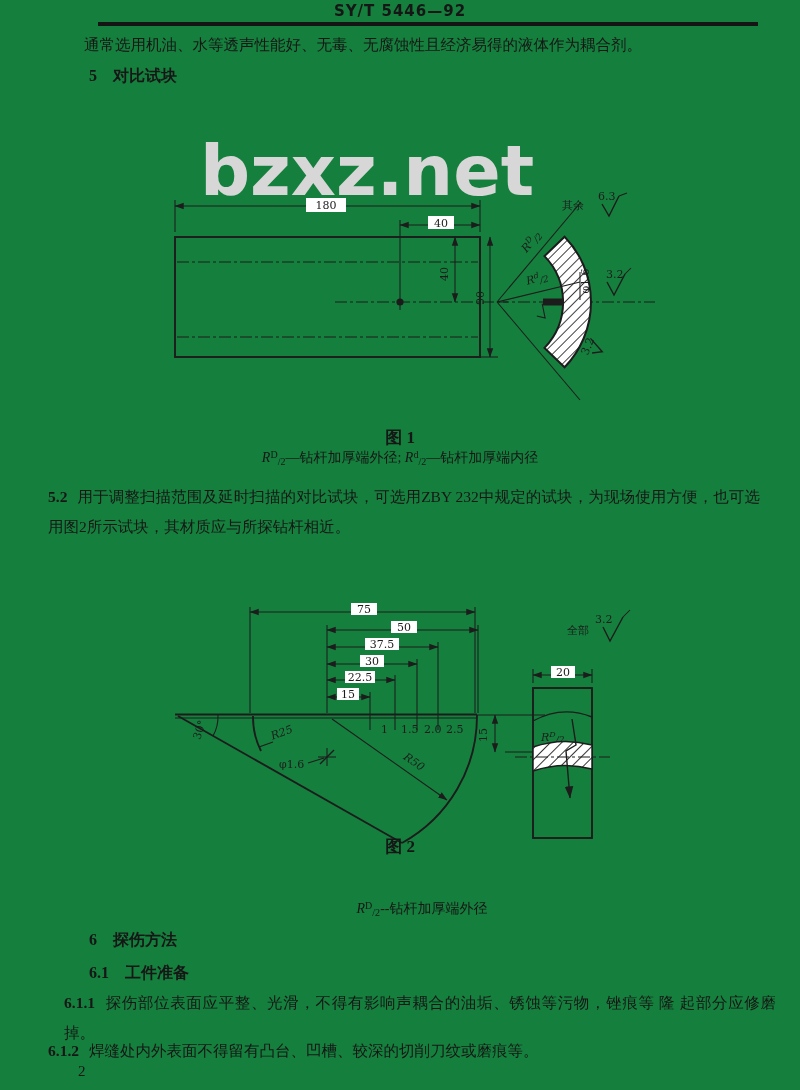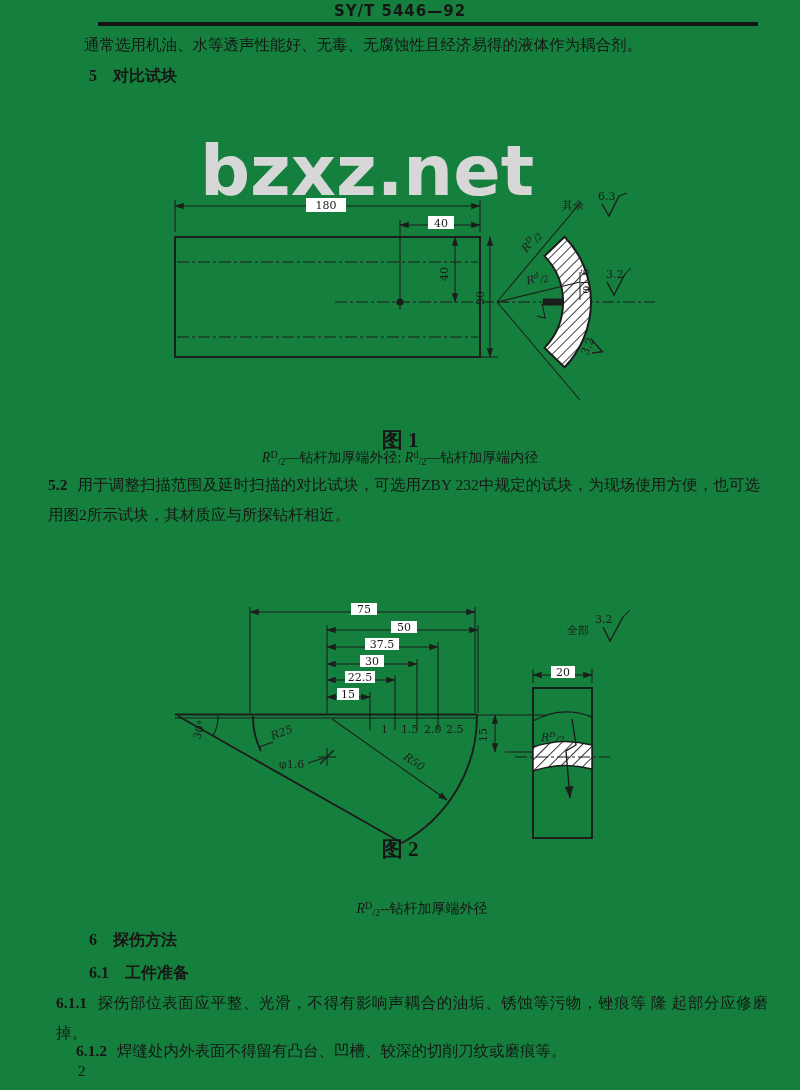--- a/index.html
+++ b/index.html
@@ -12,21 +12,21 @@
   .hdr{top:2px; left:0; width:800px; text-align:center;
        font-family:"DejaVu Sans", sans-serif; font-weight:bold;
        font-size:15px; letter-spacing:1px;}
   .rule{top:22px; left:98px; width:660px; height:3.5px; background:#151515;}
   .wm{top:136px; left:200px; font-family:"DejaVu Sans", sans-serif;
       font-weight:bold; font-size:70px; color:#d7d7d7; letter-spacing:0px;
       z-index:0; line-height:1;}
   .txt{font-size:15.5px; line-height:30px; text-align:justify; z-index:2;}
   .head{font-size:16px; font-weight:bold; z-index:2;margin-left:41px;}
   .num{font-weight:bold; margin-right:10px;}
-  .cap{width:800px; text-align:center; font-size:21px; font-weight:bold; z-index:2;}
+  .cap{width:800px; text-align:center; font-size:17px; font-weight:bold; z-index:2;}
   .legend{width:800px; text-align:center; font-size:14px; z-index:2;}
   .legend i{font-style:italic;}
   sup{font-size:10px; vertical-align:4px;}
   sub{font-size:10px; vertical-align:-3px;}
   .pgnum{font-size:15px; z-index:2;}
   svg{z-index:1;}
   svg text{fill:#1c1c1c; font-size:11px; font-family:"DejaVu Serif", serif;}
   .ln{stroke:#1c1c1c; stroke-width:1.9; fill:none;}
   .md{stroke:#1c1c1c; stroke-width:1.4; fill:none;}
   .thin{stroke:#1c1c1c; stroke-width:1.05; fill:none;}
@@ -127,21 +127,21 @@
       <line class="thin" x1="509" y1="4" x2="517" y2="1"></line>
     </g>
   </svg>
 
   <div class="abs cap" style="top:426px;">图  1</div>
   <div class="abs legend" style="top:449px;">
     <i>R</i><sup>D</sup><sub>/2</sub><span>—钻杆加厚端外径;  </span>
     <i>R</i><sup>d</sup><sub>/2</sub><span>—钻杆加厚端内径</span>
   </div>
 
-  <div class="abs txt" style="top:470px; left:48px; width:712px;">
+  <div class="abs txt" style="top:482px; left:48px; width:712px;">
     <span class="num">5.2</span><span>用于调整扫描范围及延时扫描的对比试块，可选用ZBY 232中规定的试块，为现场使用方便，也可选用图2所示试块，其材质应与所探钻杆相近。</span>
   </div>
 
   <svg class="abs" style="top:595px; left:75px;" width="650" height="280" viewBox="0 0 650 280">
     <defs>
       <marker id="ar2" viewBox="0 0 10 8" refX="9.5" refY="4" markerWidth="9" markerHeight="7" orient="auto-start-reverse">
         <path d="M0,0.5 L10,4 L0,7.5 Z" fill="#1c1c1c"></path>
       </marker>
       <pattern id="h2" patternUnits="userSpaceOnUse" width="8" height="8" patternTransform="rotate(45)">
         <rect width="8" height="8" fill="#ffffff"></rect>
@@ -243,22 +243,22 @@
   </svg>
 
   <div class="abs cap" style="top:835px;">图  2</div>
   <div class="abs legend" style="top:900px;padding-left:22px;">
     <i>R</i><sup>D</sup><sub>/2</sub><span>--钻杆加厚端外径</span>
   </div>
 
   <div class="abs head" style="top:930px; left:48px;">6　探伤方法</div>
   <div class="abs head" style="top:963px; left:48px;text-align:center;">6.1　工件准备</div>
 
-  <div class="abs txt" style="top:988px; left:56px; width:712px;">
+  <div class="abs txt" style="top:988px; left:64px; width:712px;">
     <span class="num">6.1.1</span><span>探伤部位表面应平整、光滑，不得有影响声耦合的油垢、锈蚀等污物，锉痕等 隆 起部分应修磨掉。</span>
   </div>
 
-  <div class="abs txt" style="top:1036px; left:48px; width:712px;margin-left:28px;">
+  <div class="abs txt" style="top:1036px; left:48px; width:712px;">
     <span class="num">6.1.2</span><span>焊缝处内外表面不得留有凸台、凹槽、较深的切削刀纹或磨痕等。</span>
   </div>
 
   <div class="abs pgnum" style="top:1063px; left:78px;">2</div>
 </div>
 
 </body></html>

